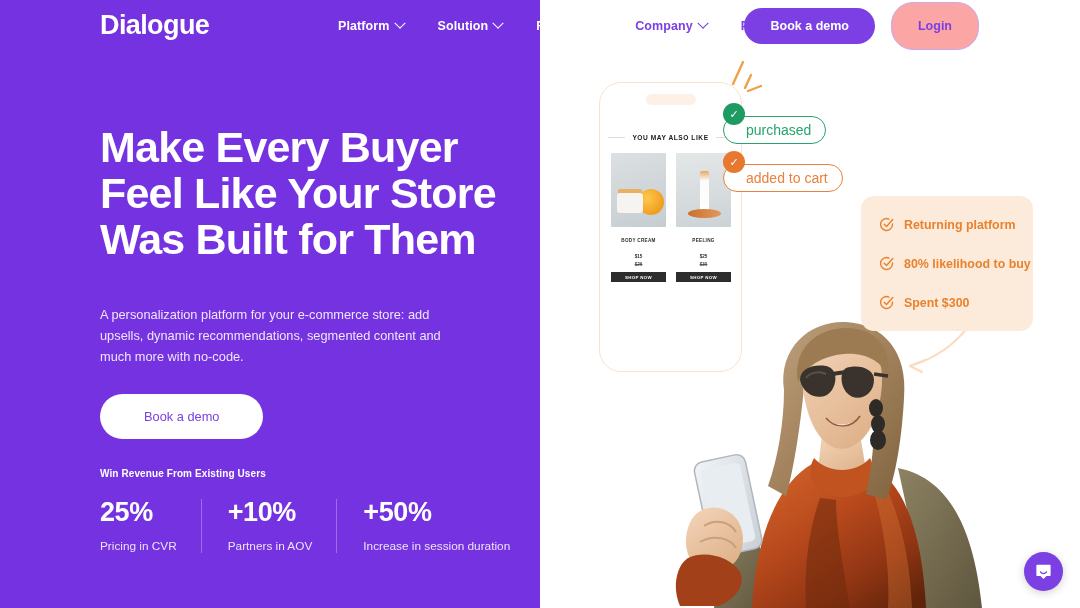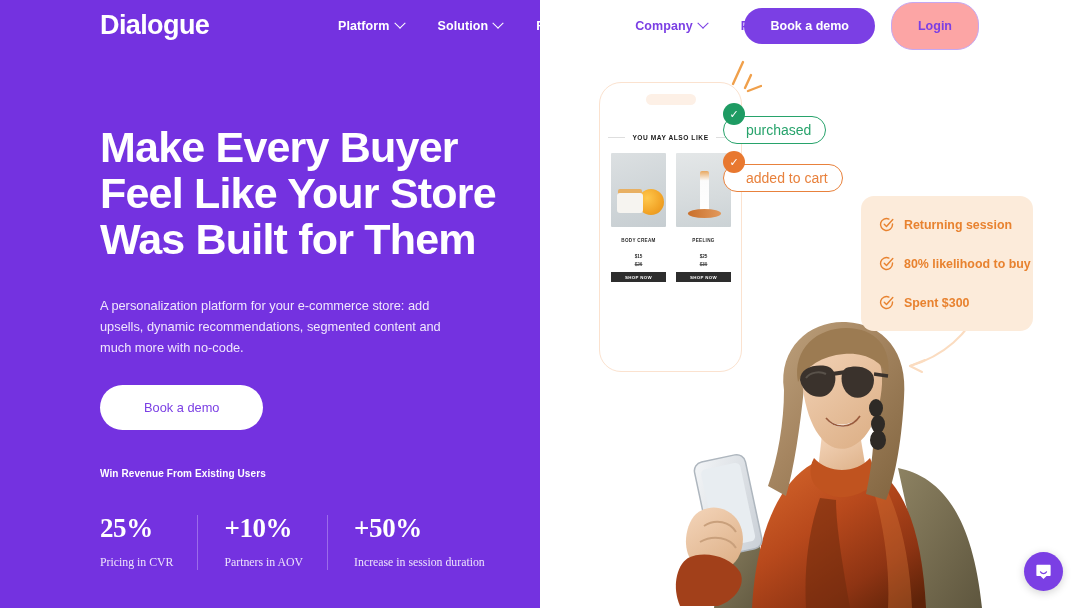--- a/index.html
+++ b/index.html
@@ -125,21 +125,21 @@
 
   .hero-title {
     font-size: 43px;
     line-height: 1.07;
     font-weight: bold;
     color: #ffffff;
     letter-spacing: -0.8px;
   }
 
   .hero-sub {
-    margin-top: 33px;
+    margin-top: 42px;
     width: 372px;
     font-size: 12.8px;
     line-height: 1.66;
     color: #F0E6FD;
   }
 
   .btn-demo-hero {
     margin-top: 26px;
     display: inline-block;
     background: #ffffff;
@@ -162,23 +162,22 @@
   }
 
   .stats-title {
     font-size: 10px;
     font-weight: bold;
     color: #ffffff;
     letter-spacing: 0.1px;
   }
 
   .stats-row {
-    margin-top: 36px;
-    display: flex;
-    font-family: Liberation Serif, serif;
+    margin-top: 20px;
+    display: flex;
   }
 
   .stat {
     padding-right: 24px;
   }
   .stat + .stat {
     border-left: 1px solid #9C6BEA;
     padding-left: 26px;
   }
 
@@ -584,21 +583,21 @@
     <div class="badge-pill">added to cart</div>
   </div>
 
   <div class="insights">
 
     <div class="insight-row">
       <svg class="insight-icon" viewBox="0 0 20 20" fill="none">
         <path d="M18 9.2V10a8 8 0 1 1-4.7-7.3" stroke="currentColor" stroke-width="1.9" stroke-linecap="round" fill="none"></path>
         <path d="M7 9.6 10 12.6 18.4 3.4" stroke="currentColor" stroke-width="1.9" stroke-linecap="round" stroke-linejoin="round" fill="none"></path>
       </svg>
-      <span class="insight-text">Returning session</span>
+      <span class="insight-text">Returning platform</span>
     </div>
 
     <div class="insight-row">
       <svg class="insight-icon" viewBox="0 0 20 20" fill="none">
         <path d="M18 9.2V10a8 8 0 1 1-4.7-7.3" stroke="currentColor" stroke-width="1.9" stroke-linecap="round" fill="none"></path>
         <path d="M7 9.6 10 12.6 18.4 3.4" stroke="currentColor" stroke-width="1.9" stroke-linecap="round" stroke-linejoin="round" fill="none"></path>
       </svg>
       <span class="insight-text">80% likelihood to buy</span>
     </div>
 

